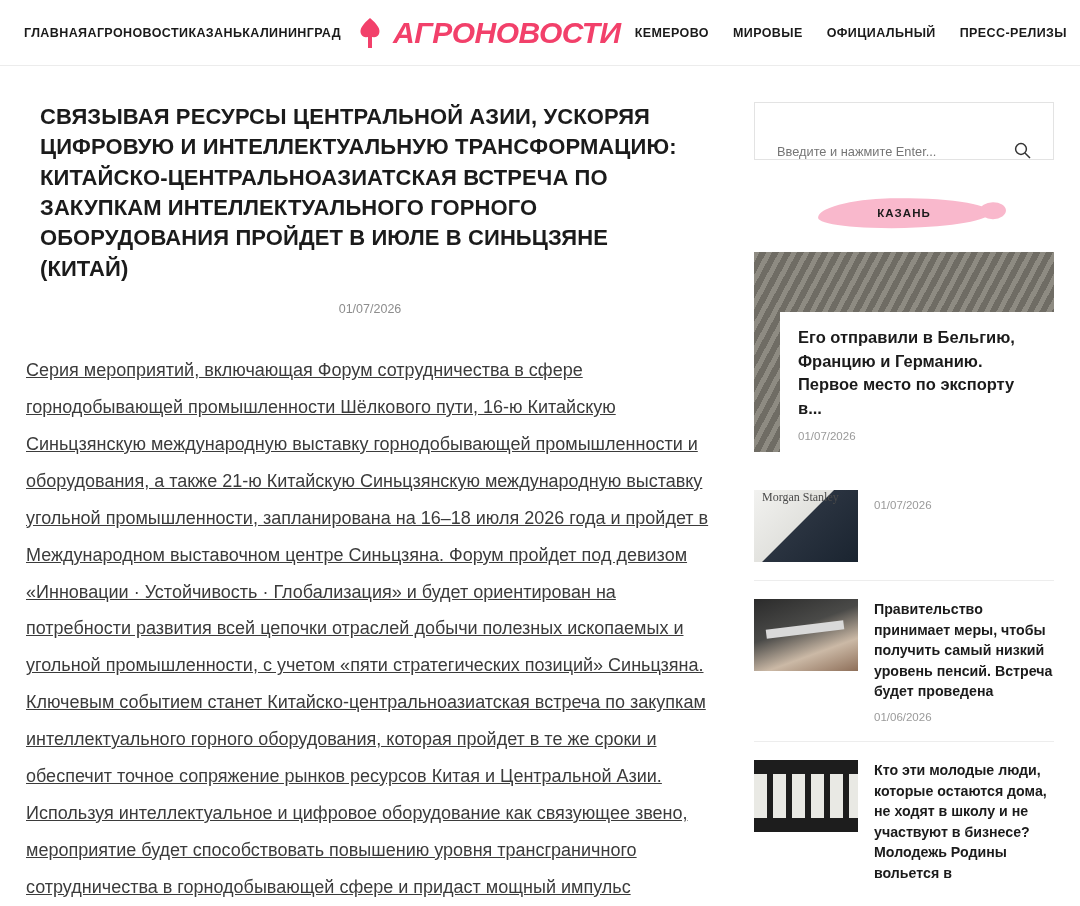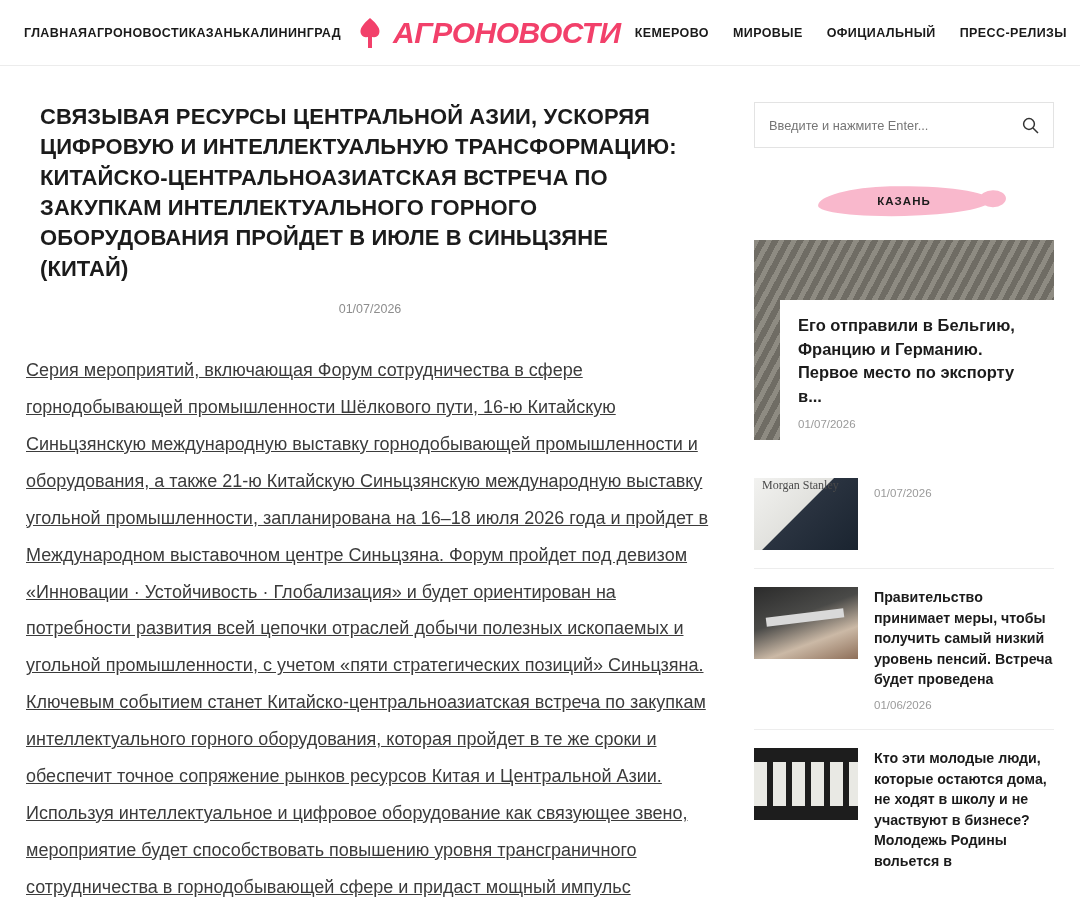--- a/index.html
+++ b/index.html
@@ -175,25 +175,25 @@
   }
   .p-body {
     width: 62px; height: 42px; margin-top: 2px;
     border-radius: 26px 26px 0 0;
   }
   .p-body.white { background: #eceff1; }
   .p-body.blue { background: #9fb6c8; }
 
   
   .search-box {
-    height: 46px;
+    height: 58px;
     border: 1px solid #e3e3e3;
     display: flex;
-    align-items: center;
-    padding: 0 14px;
+    align-items: flex-end;
+    padding: 0 22px;
     background: #fff;
   }
   .search-box input {
     flex: 1;
     border: none;
     outline: none;
     font-size: 12.8px;
     color: #9b9b9b;
     font-family: "Liberation Sans", sans-serif;
   }

